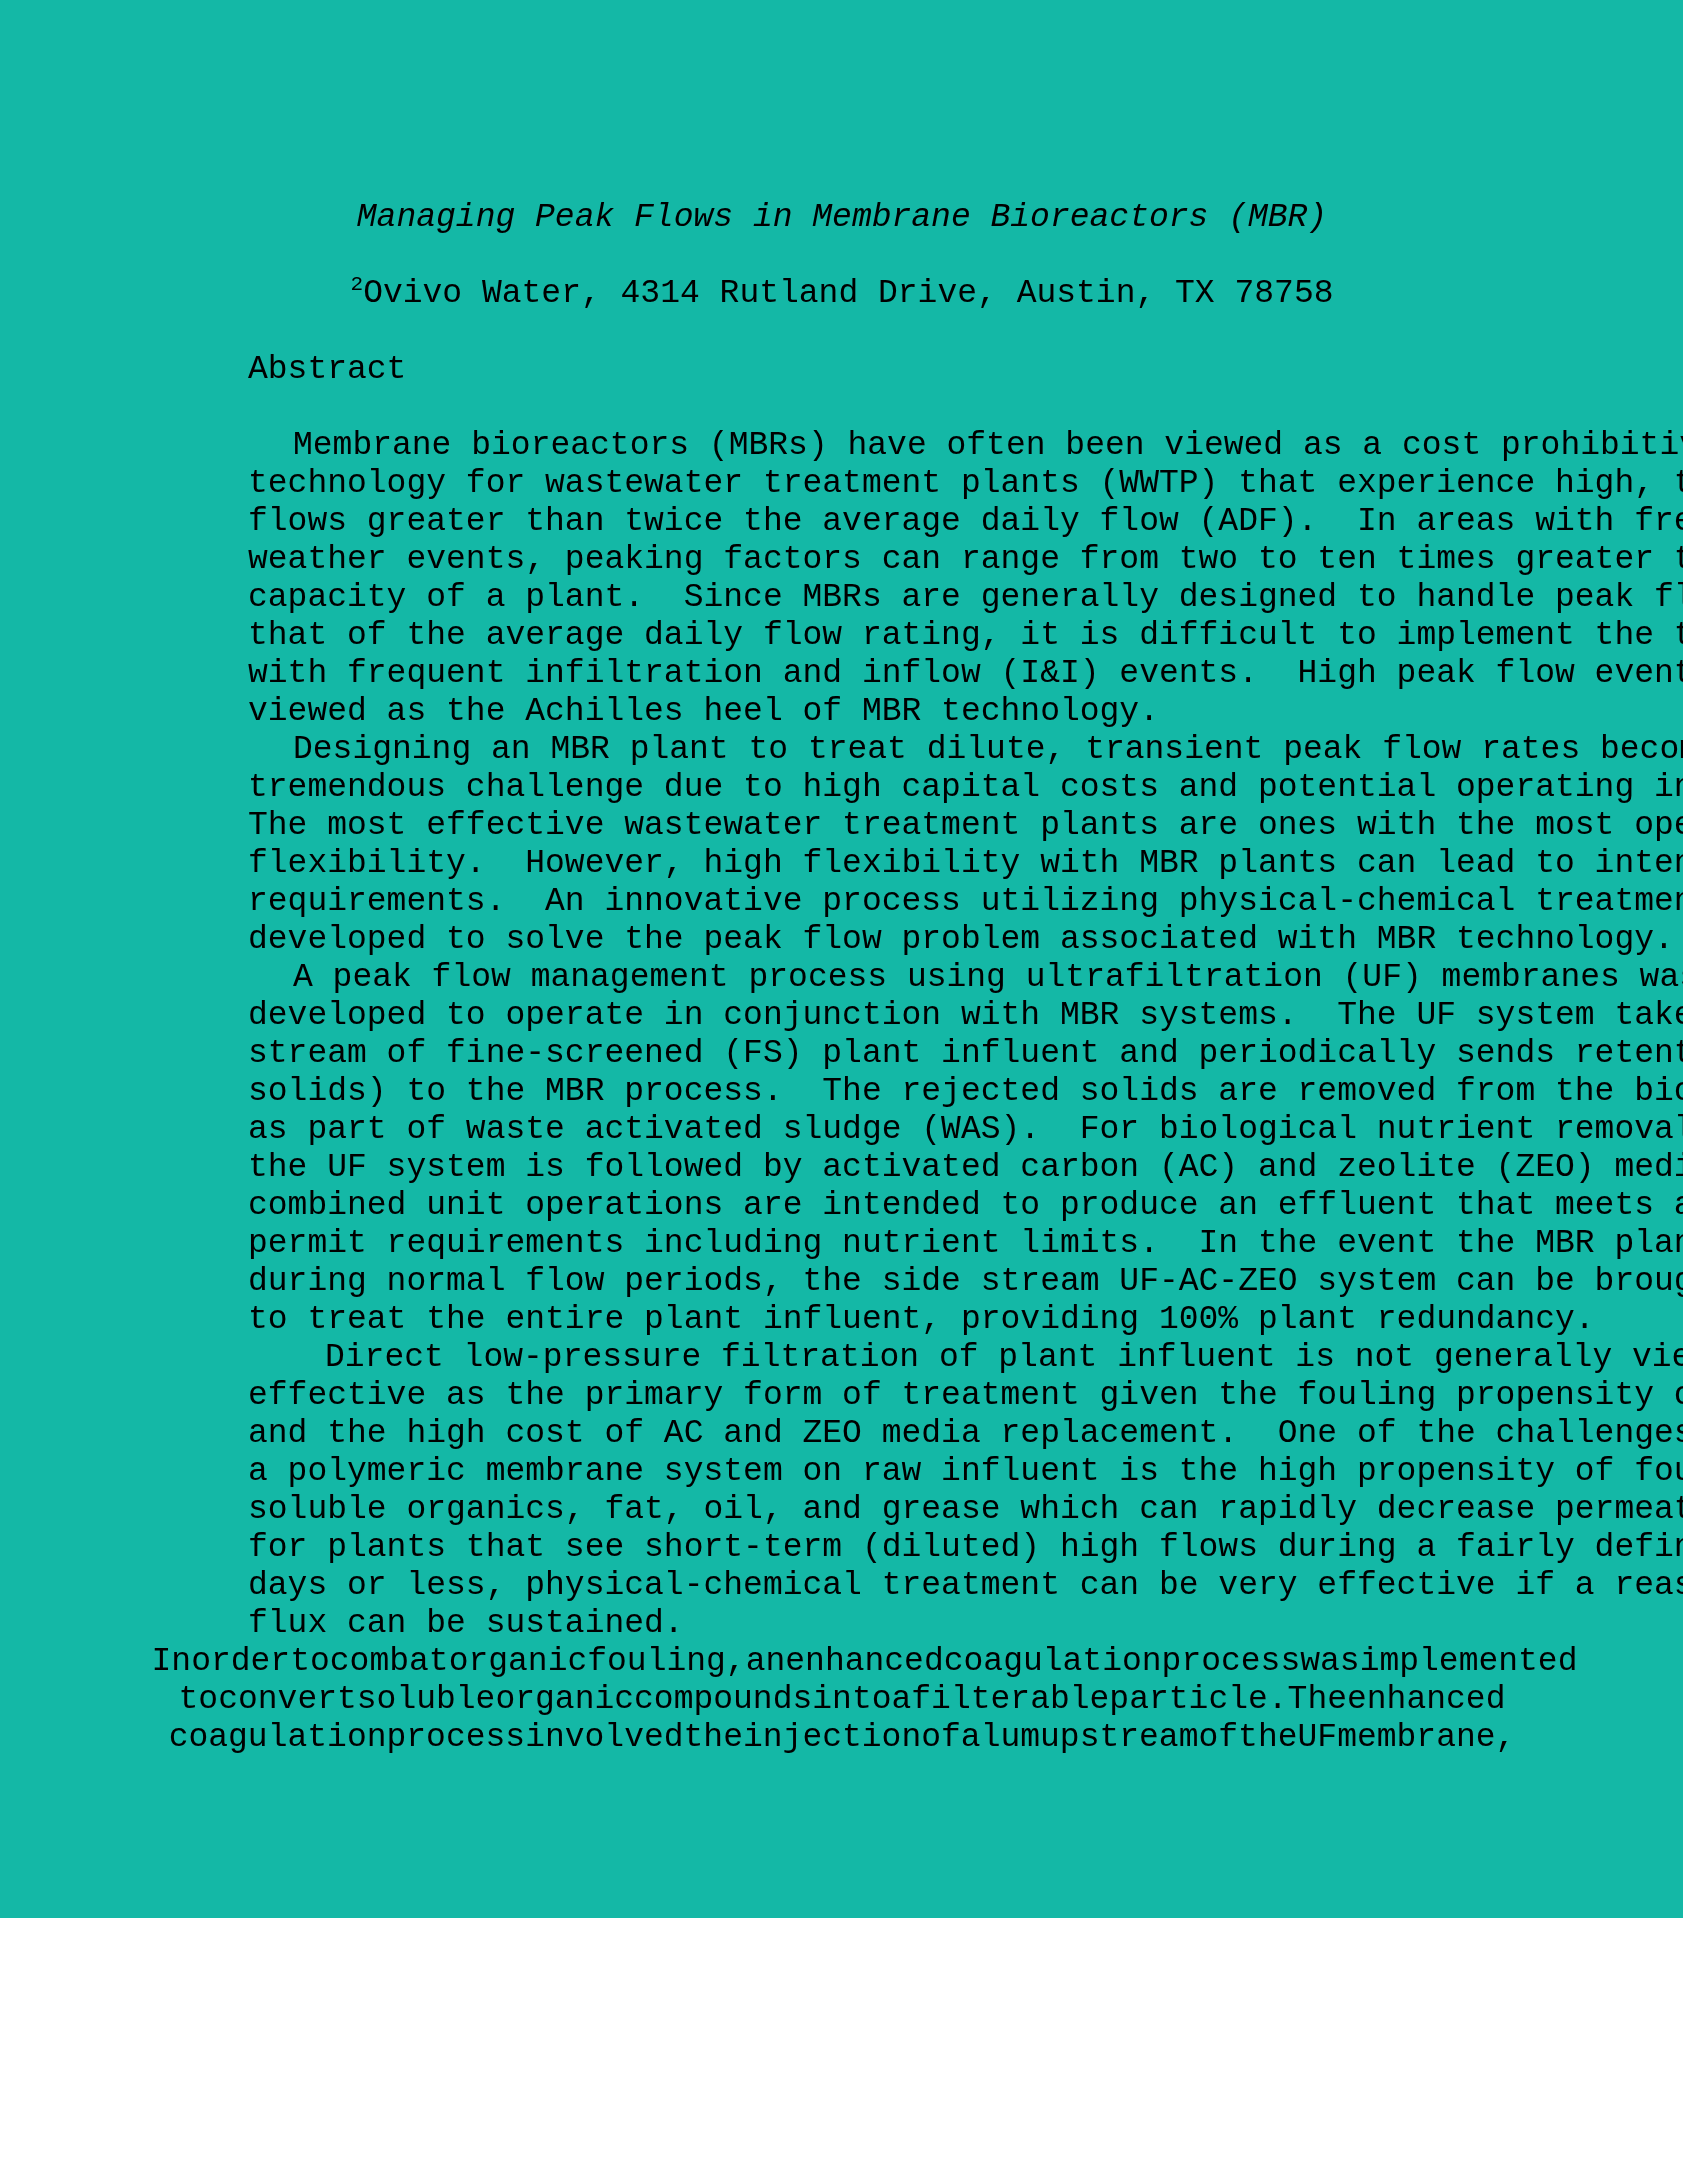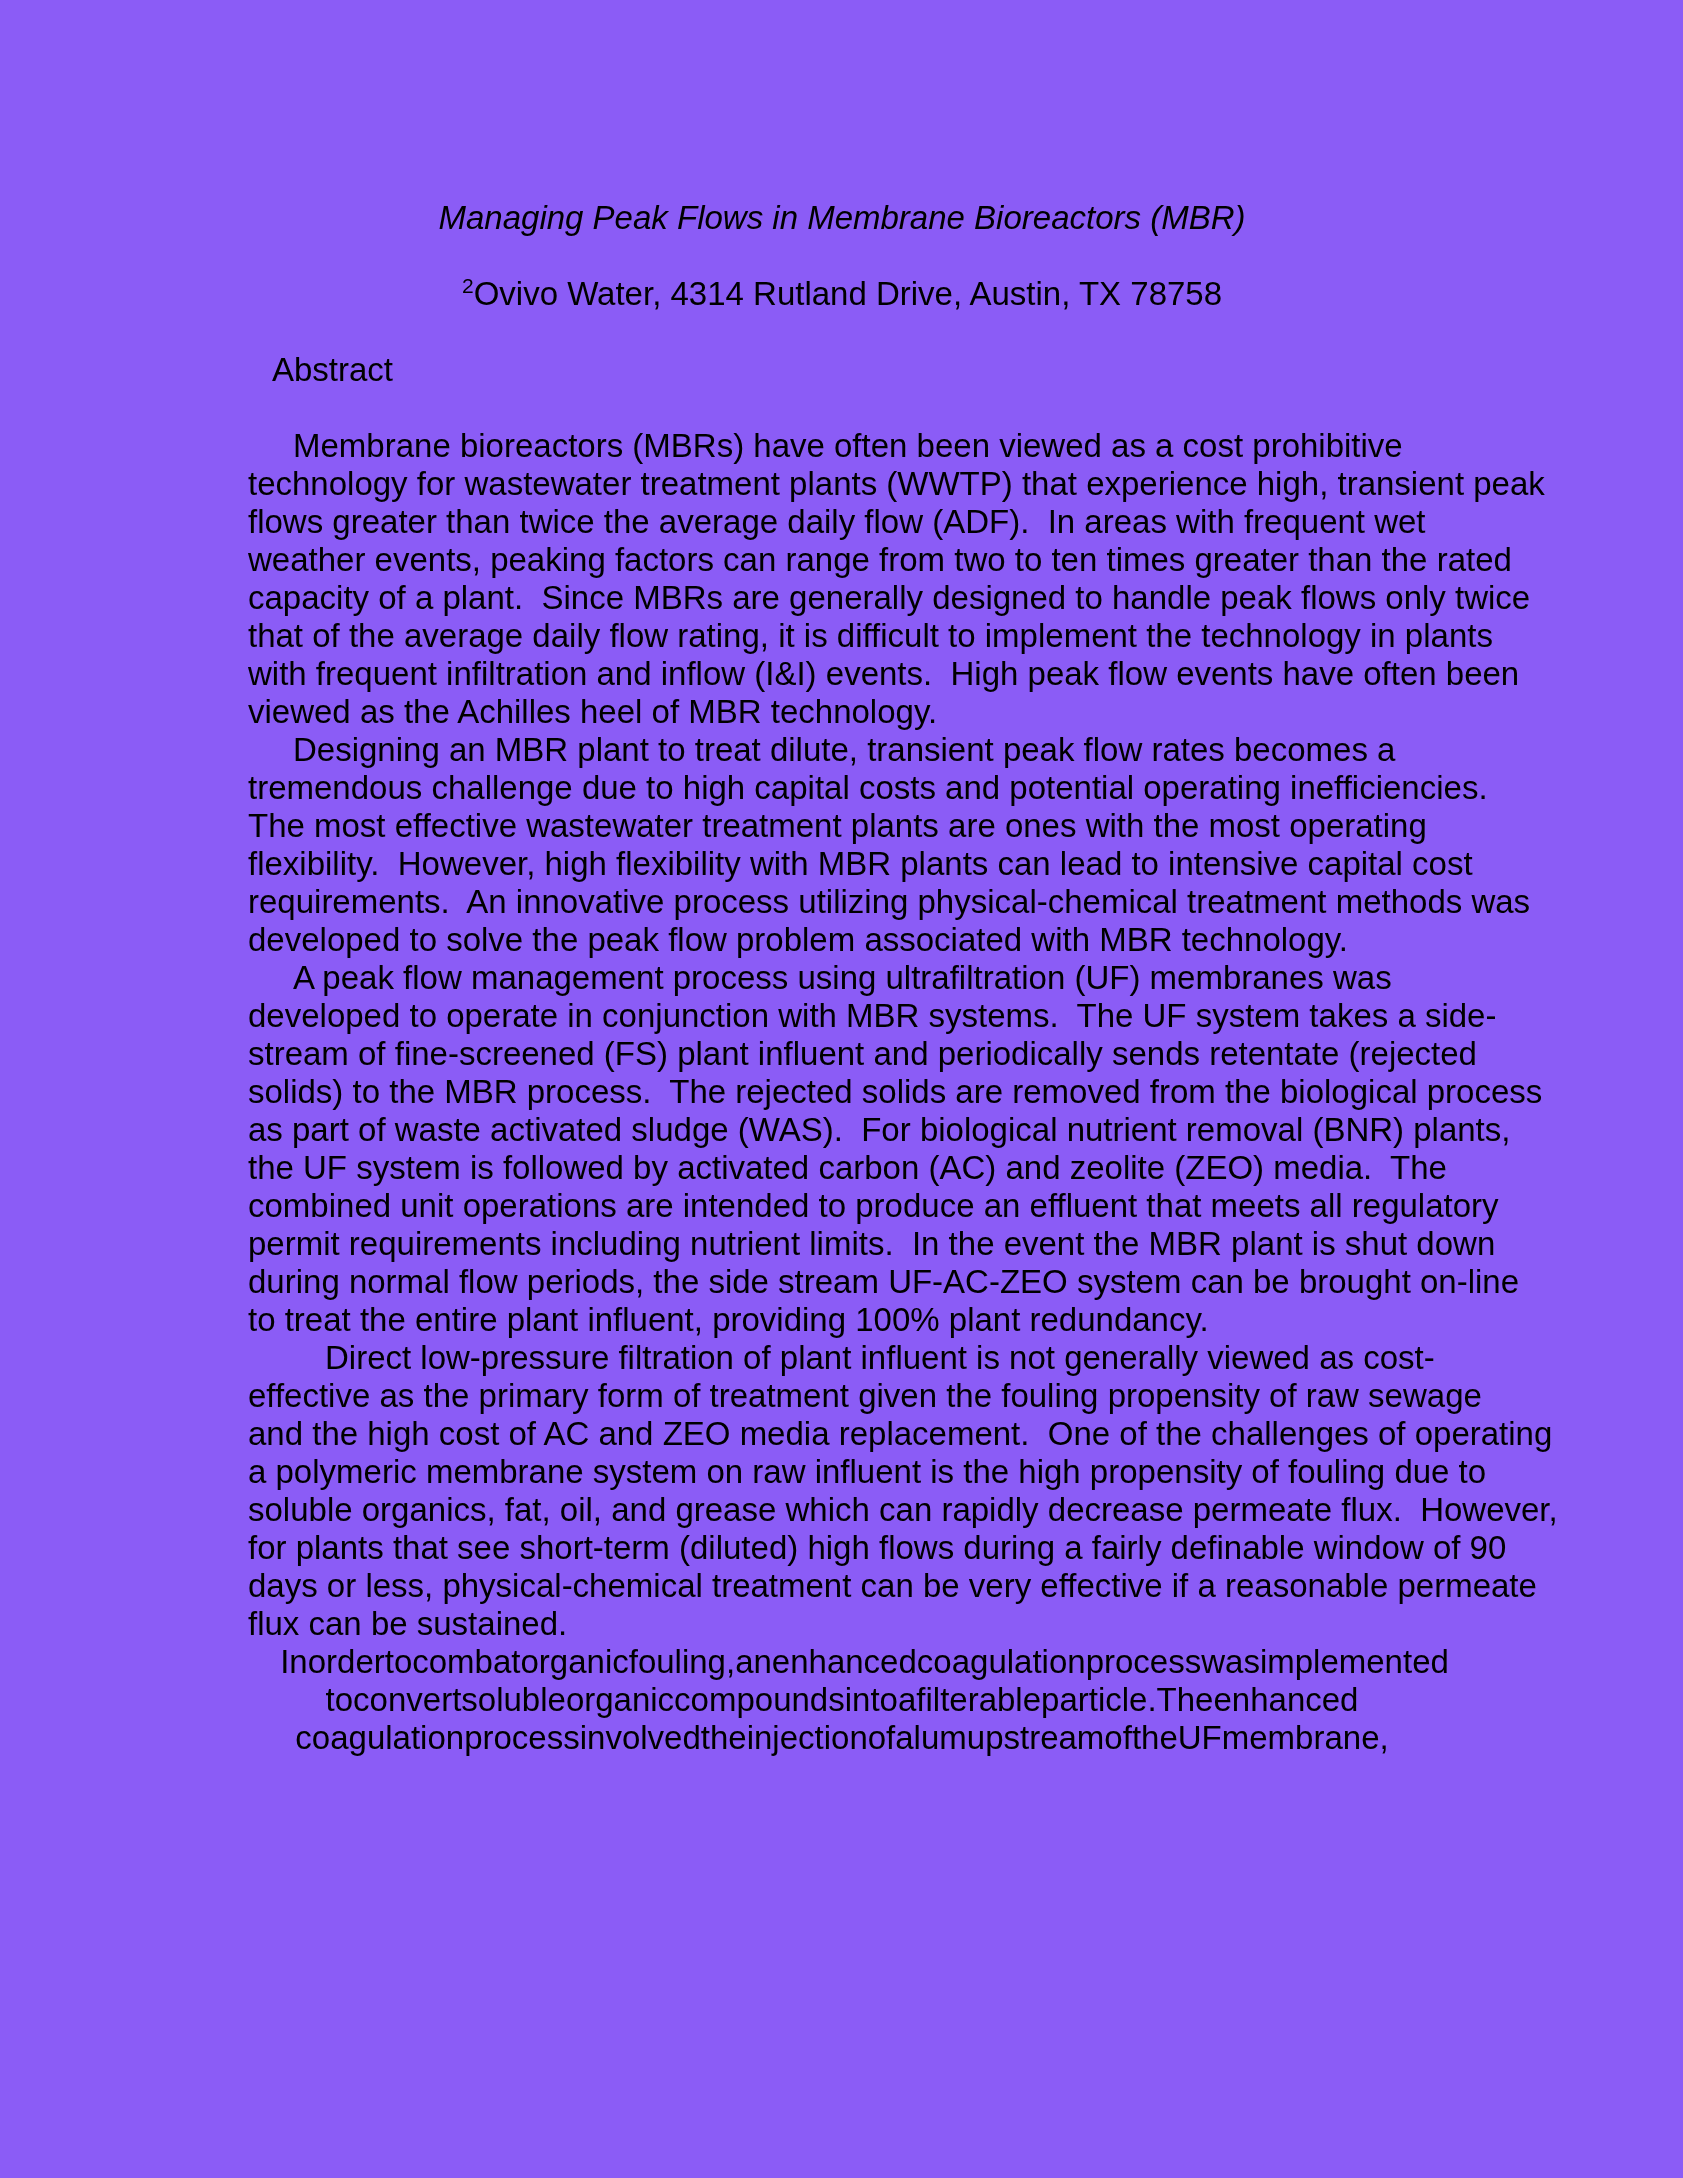--- a/index.html
+++ b/index.html
@@ -1,40 +1,40 @@
 <!DOCTYPE html>
 <html><head>
 <meta charset="utf-8">
 <style>
   html, body { margin: 0; padding: 0; background: #ffffff; }
   .page {
     position: relative;
     width: 1683px;
-    height: 2178px;
-    background: #8b5cf6;
+    height: 1918px;
+    background: #14b8a6;
     color: #000000;
-    font-family: Liberation Sans, sans-serif;
+    font-family: Liberation Mono, monospace;
     font-size: 33px;
     line-height: 38px;
     overflow: hidden;
   }
   .content {
     position: absolute;
     left: 248px;
     top: 0;
     width: 1188px;
   }
   .title {
     margin-top: 199px;
     text-align: center;
     font-style: italic;
   }
   .authors   { margin-top: 38px; text-align: center; }
   .affils    { margin-top: 38px; text-align: center; }
-  .abstract-heading { margin-top: 38px; text-align: left; margin-left: 24px; }
+  .abstract-heading { margin-top: 38px; text-align: left; }
   .paragraphs { margin-top: 38px; }
   .para { white-space: pre; text-align: left; }
   .jline {
     display: flex;
     justify-content: center;
     white-space: pre;
   }
   sup {
     font-size: 21px;
     line-height: 0;

